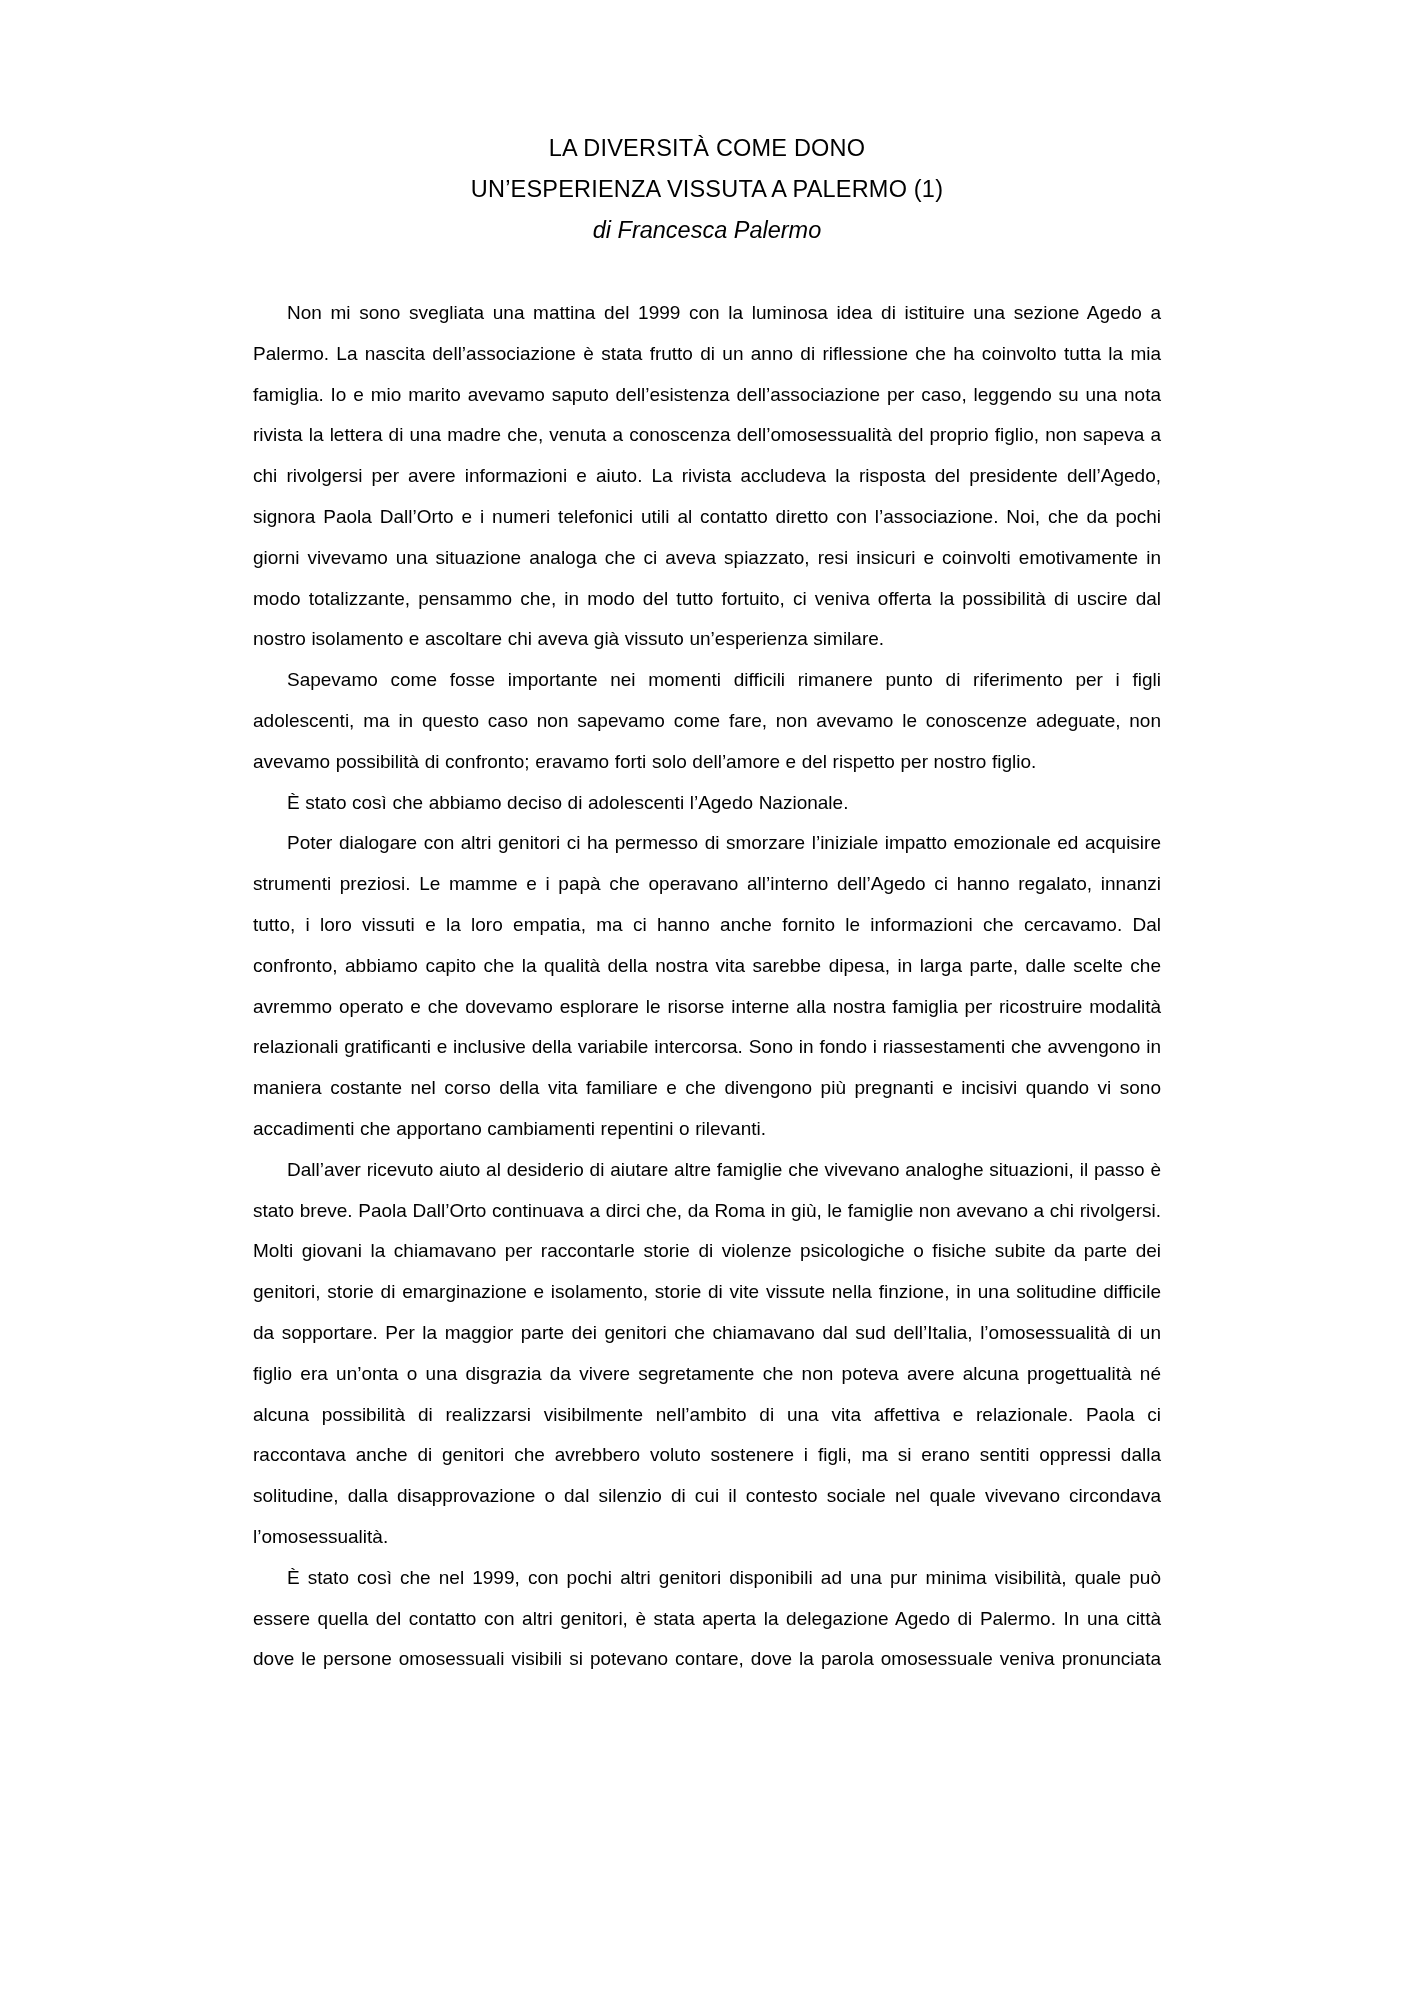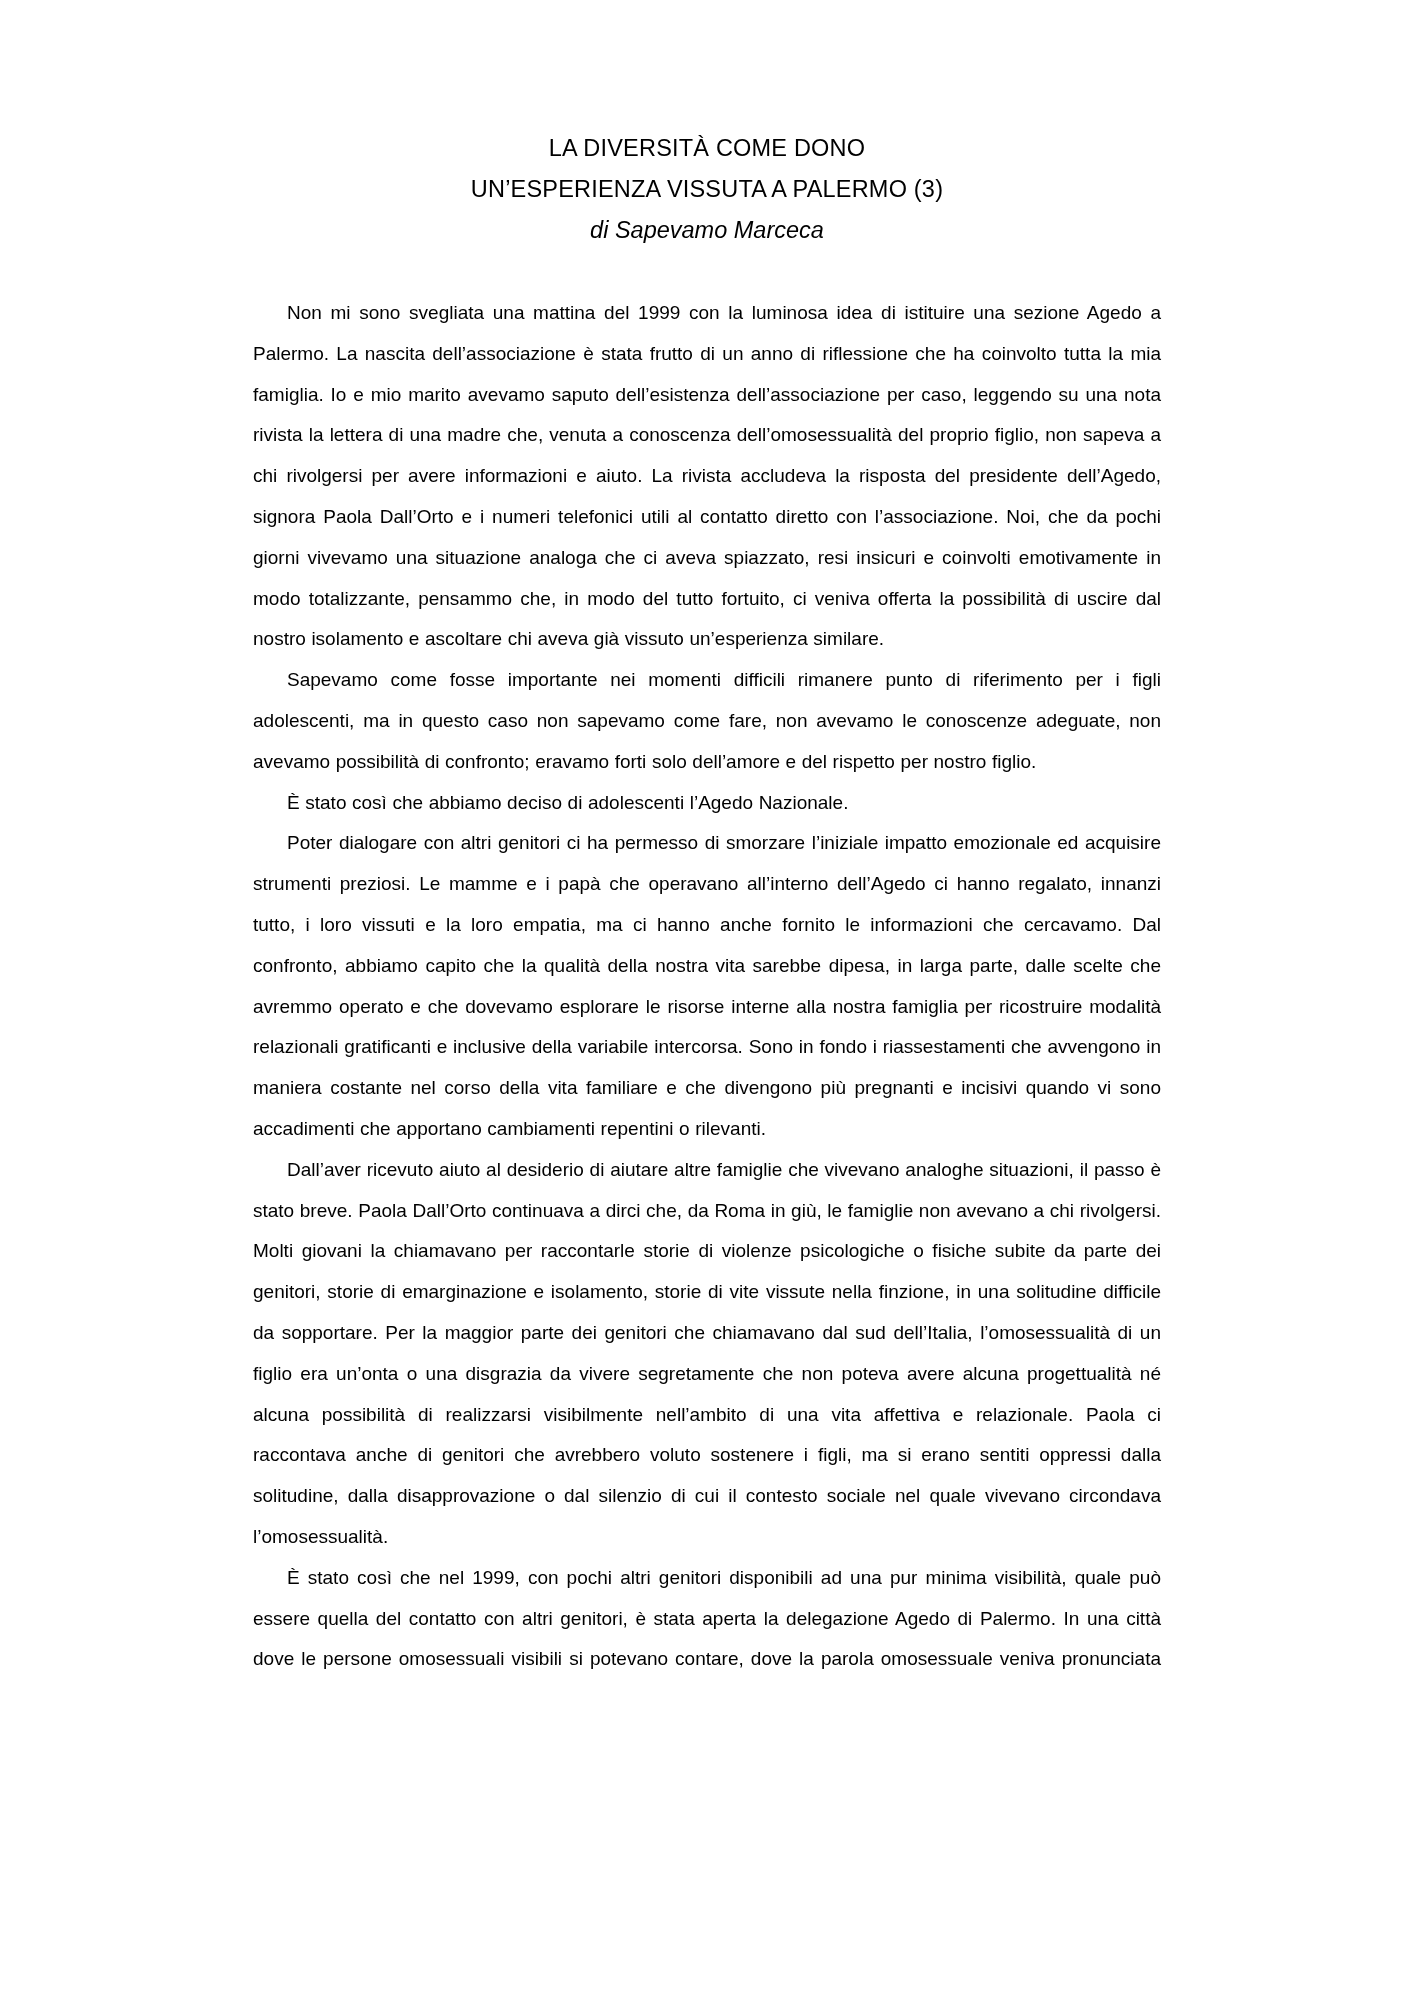--- a/index.html
+++ b/index.html
@@ -63,22 +63,22 @@
   }
 </style>
 </head>
 <body>
 
 <div class="page">
   <div class="doc">
 
     <div class="heading-block">
       <div class="heading-line">LA DIVERSITÀ COME DONO</div>
-      <div class="heading-line">UN’ESPERIENZA VISSUTA A PALERMO (3)</div>
-      <div class="byline">di Sapevamo Marceca</div>
+      <div class="heading-line">UN’ESPERIENZA VISSUTA A PALERMO (1)</div>
+      <div class="byline">di Francesca Palermo</div>
     </div>
 
     <div class="body-block">
       <p class="para">Non mi sono svegliata una mattina del 1999 con la luminosa idea di istituire una sezione Agedo a Palermo. La nascita dell’associazione è stata frutto di un anno di riflessione che ha coinvolto tutta la mia famiglia. Io e mio marito avevamo saputo dell’esistenza dell’associazione per caso, leggendo su una nota rivista la lettera di una madre che, venuta a conoscenza dell’omosessualità del proprio figlio, non sapeva a chi rivolgersi per avere informazioni e aiuto. La rivista accludeva la risposta del presidente dell’Agedo, signora Paola Dall’Orto e i numeri telefonici utili al contatto diretto con l’associazione. Noi, che da pochi giorni vivevamo una situazione analoga che ci aveva spiazzato, resi insicuri e coinvolti emotivamente in modo totalizzante, pensammo che, in modo del tutto fortuito, ci veniva offerta la possibilità di uscire dal nostro isolamento e ascoltare chi aveva già vissuto un’esperienza similare.</p>
       <p class="para">Sapevamo come fosse importante nei momenti difficili rimanere punto di riferimento per i figli adolescenti, ma in questo caso non sapevamo come fare, non avevamo le conoscenze adeguate, non avevamo possibilità di confronto; eravamo forti solo dell’amore e del rispetto per nostro figlio.</p>
       <p class="para">È stato così che abbiamo deciso di adolescenti l’Agedo Nazionale.</p>
       <p class="para">Poter dialogare con altri genitori ci ha permesso di smorzare l’iniziale impatto emozionale ed acquisire strumenti preziosi. Le mamme e i papà che operavano all’interno dell’Agedo ci hanno regalato, innanzi tutto, i loro vissuti e la loro empatia, ma ci hanno anche fornito le informazioni che cercavamo. Dal confronto, abbiamo capito che la qualità della nostra vita sarebbe dipesa, in larga parte, dalle scelte che avremmo operato e che dovevamo esplorare le risorse interne alla nostra famiglia per ricostruire modalità relazionali gratificanti e inclusive della variabile intercorsa. Sono in fondo i riassestamenti che avvengono in maniera costante nel corso della vita familiare e che divengono più pregnanti e incisivi quando vi sono accadimenti che apportano cambiamenti repentini o rilevanti.</p>
       <p class="para">Dall’aver ricevuto aiuto al desiderio di aiutare altre famiglie che vivevano analoghe situazioni, il passo è stato breve. Paola Dall’Orto continuava a dirci che, da Roma in giù, le famiglie non avevano a chi rivolgersi. Molti giovani la chiamavano per raccontarle storie di violenze psicologiche o fisiche subite da parte dei genitori, storie di emarginazione e isolamento, storie di vite vissute nella finzione, in una solitudine difficile da sopportare. Per la maggior parte dei genitori che chiamavano dal sud dell’Italia, l’omosessualità di un figlio era un’onta o una disgrazia da vivere segretamente che non poteva avere alcuna progettualità né alcuna possibilità di realizzarsi visibilmente nell’ambito di una vita affettiva e relazionale. Paola ci raccontava anche di genitori che avrebbero voluto sostenere i figli, ma si erano sentiti oppressi dalla solitudine, dalla disapprovazione o dal silenzio di cui il contesto sociale nel quale vivevano circondava l’omosessualità.</p>
       <p class="para last">È stato così che nel 1999, con pochi altri genitori disponibili ad una pur minima visibilità, quale può essere quella del contatto con altri genitori, è stata aperta la delegazione Agedo di Palermo. In una città dove le persone omosessuali visibili si potevano contare, dove la parola omosessuale veniva pronunciata ancora con imbarazzo e vergogna, non è stata una cosa facile. Abbiamo cercato di far conoscere l’associazione e i suoi scopi, svolgendo nel contempo attività di supporto alle famiglie. Piano, piano, siamo cresciuti e con</p>
     </div>

